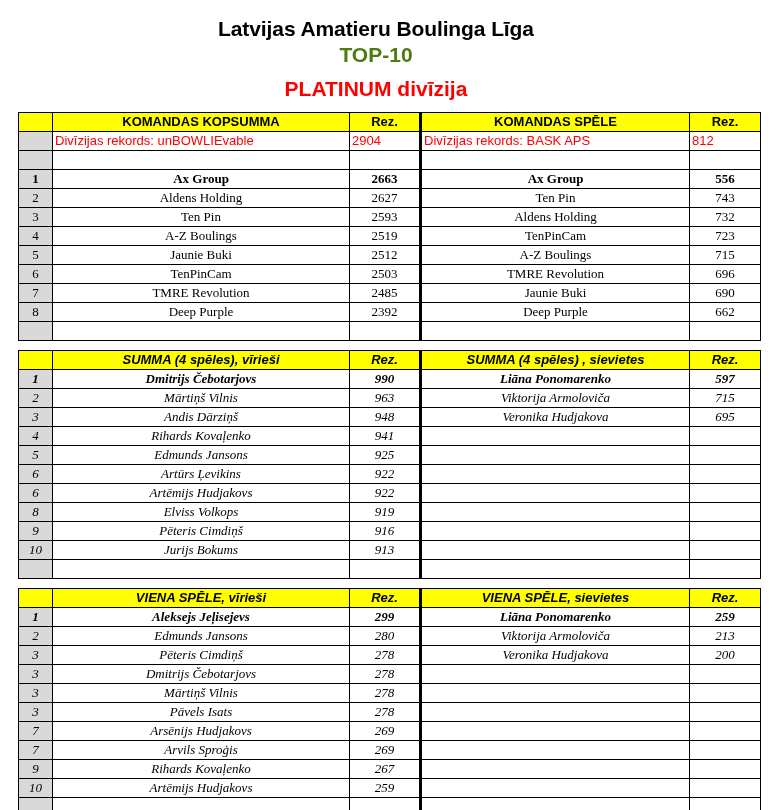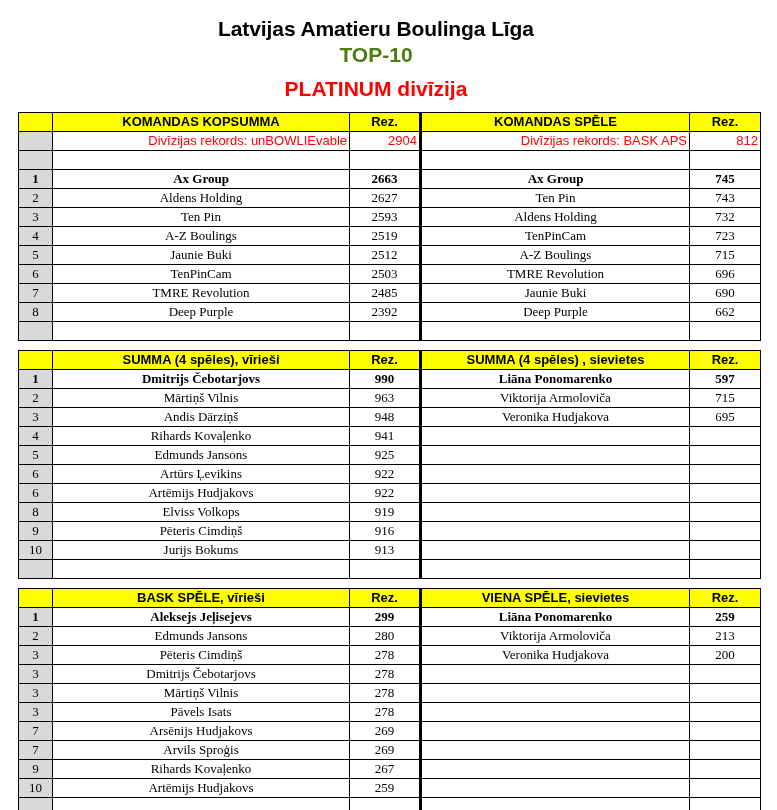--- a/index.html
+++ b/index.html
@@ -56,20 +56,21 @@
 
   table.grid {
     border-collapse: collapse;
     table-layout: fixed;
     width: 742px;
     border: 1px solid #000000;
     padding-left: 37px;
   }
   table.grid + table.grid {
     margin-top: 9px;
+    font-style: italic;
   }
 
   table.grid td {
     border: 1px solid #000000;
     height: 18px;
     padding: 0 2px;
     font-size: 13px;
     line-height: 16px;
     vertical-align: middle;
     overflow: hidden;
@@ -97,21 +98,21 @@
     text-align: center;
     font-weight: bold;
     font-size: 14px;
     font-family: "Liberation Sans", sans-serif;
     height: 20px;
   }
   .head.rank { background: #ffff00; }
 
   .rec {
     color: #ff0000;
-    text-align: right;
+    text-align: left;
     font-family: "Liberation Sans", sans-serif;
     font-size: 13.5px;
   }
 
   .name {
     text-align: center;
     font-family: "Liberation Serif", serif;
     font-size: 15px;
   }
   .score {
@@ -170,21 +171,21 @@
             <td class="blank"></td>
             <td class="blank divider-left"></td>
             <td class="blank"></td>
             <td class="blank"></td>
           </tr>
           <tr>
             <td class="rank first">1</td>
             <td class="name first">Ax Group</td>
             <td class="score first divider-left">2663</td>
             <td class="name first">Ax Group</td>
-            <td class="score first">745</td>
+            <td class="score first">556</td>
           </tr>
           <tr>
             <td class="rank">2</td>
             <td class="name">Aldens Holding</td>
             <td class="score divider-left">2627</td>
             <td class="name">Ten Pin</td>
             <td class="score">743</td>
           </tr>
           <tr>
             <td class="rank">3</td>
@@ -336,21 +337,21 @@
         <colgroup>
           <col class="c-rank">
           <col class="c-name">
           <col class="c-score">
           <col class="c-name2">
           <col class="c-score2">
         </colgroup>
         <tbody>
           <tr>
             <td class="head rank"></td>
-            <td class="head">BASK SPĒLE, vīrieši</td>
+            <td class="head">VIENA SPĒLE, vīrieši</td>
             <td class="head divider-left">Rez.</td>
             <td class="head">VIENA SPĒLE, sievietes</td>
             <td class="head">Rez.</td>
           </tr>
           <tr>
             <td class="rank first">1</td>
             <td class="name first">Aleksejs Jeļisejevs</td>
             <td class="score first divider-left">299</td>
             <td class="name first">Liāna Ponomarenko</td>
             <td class="score first">259</td>

